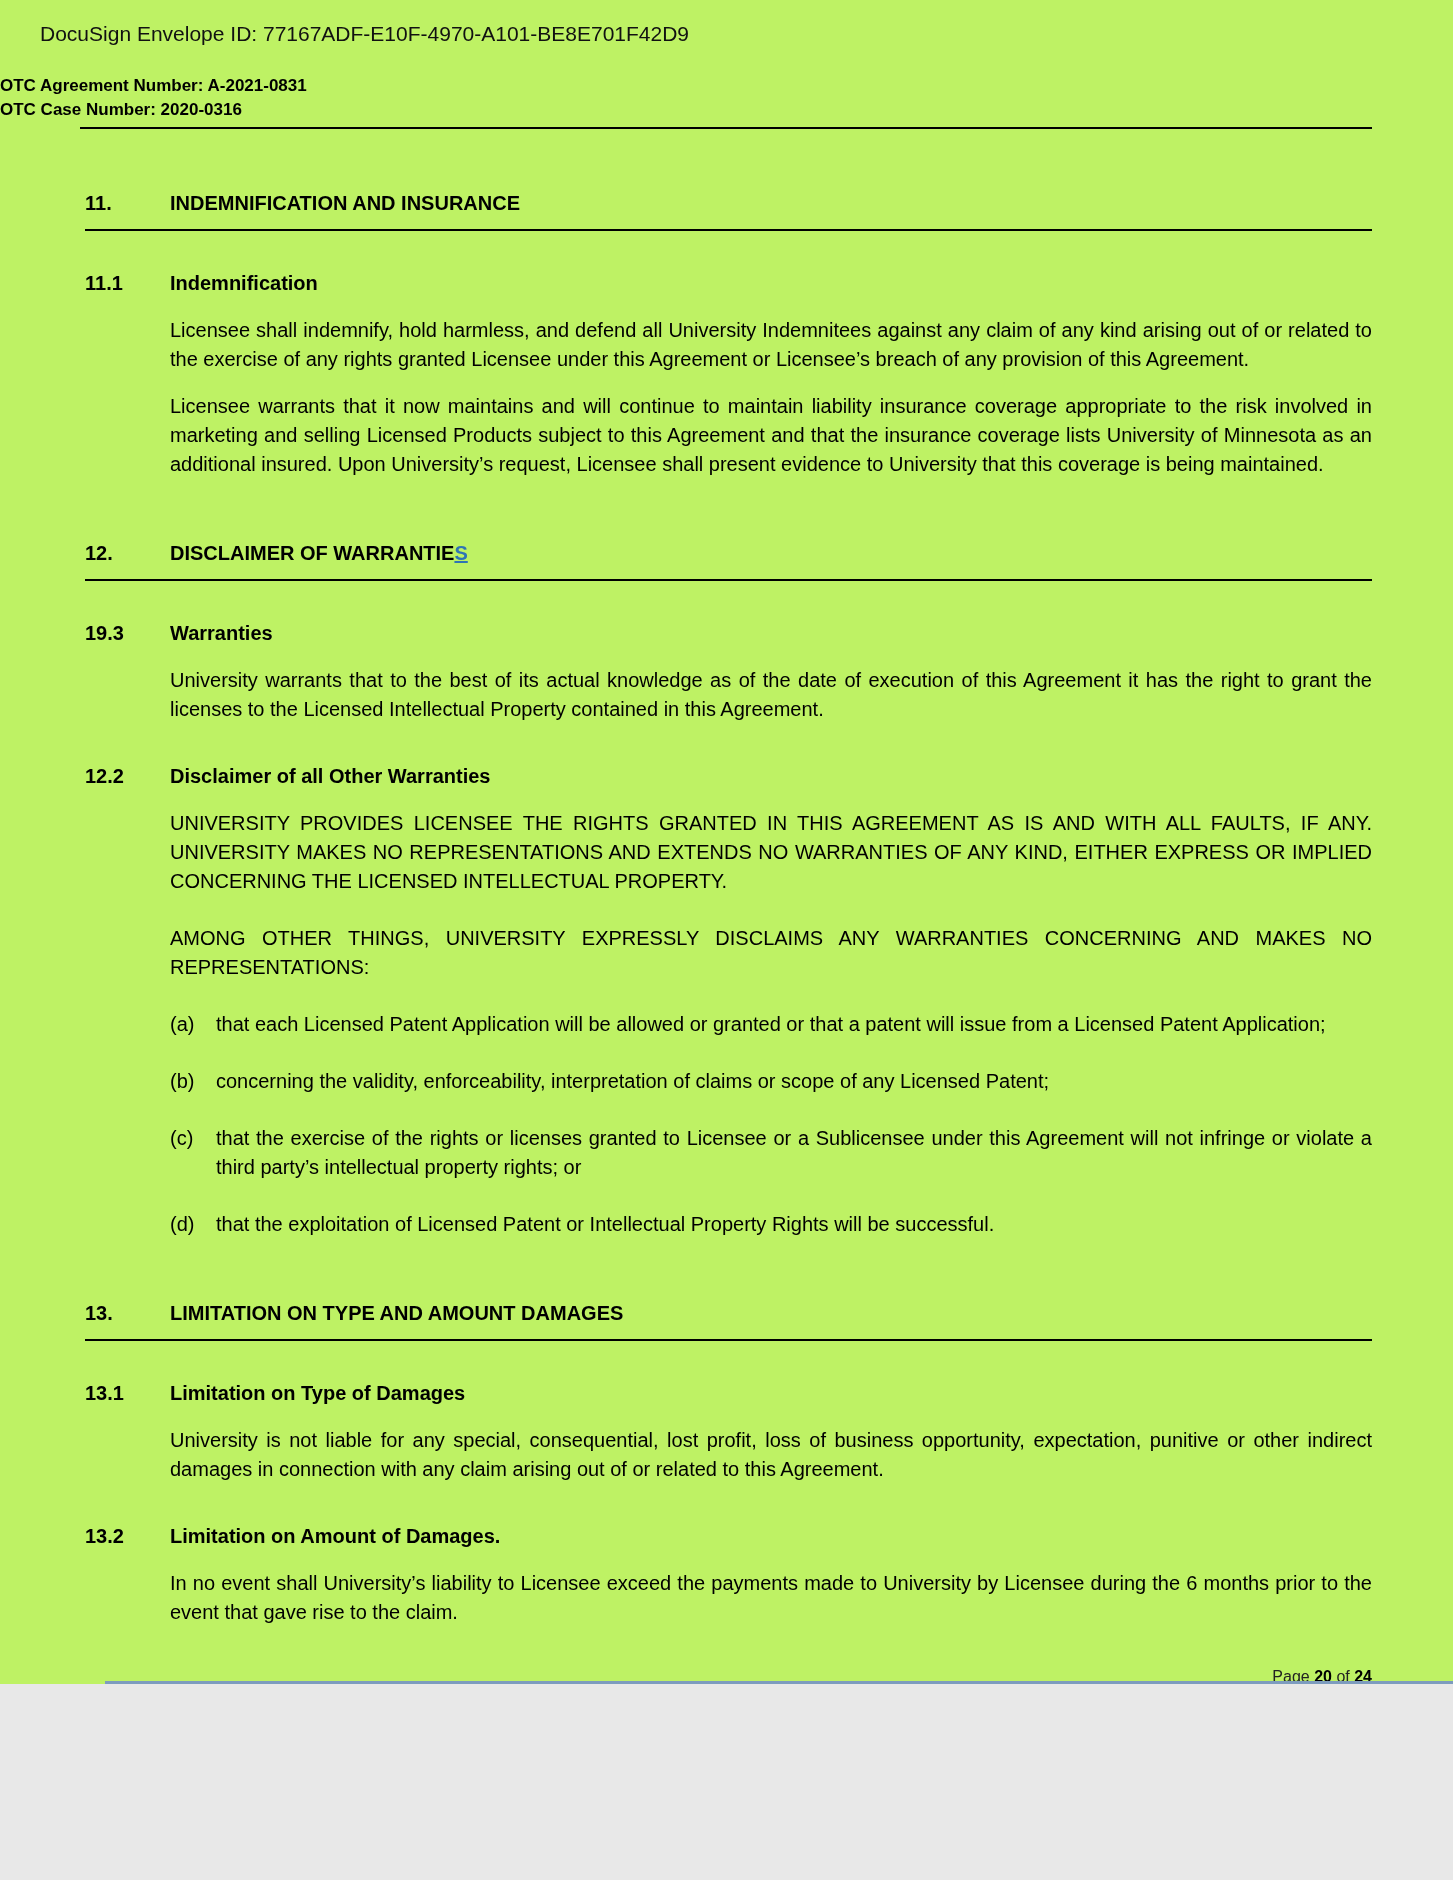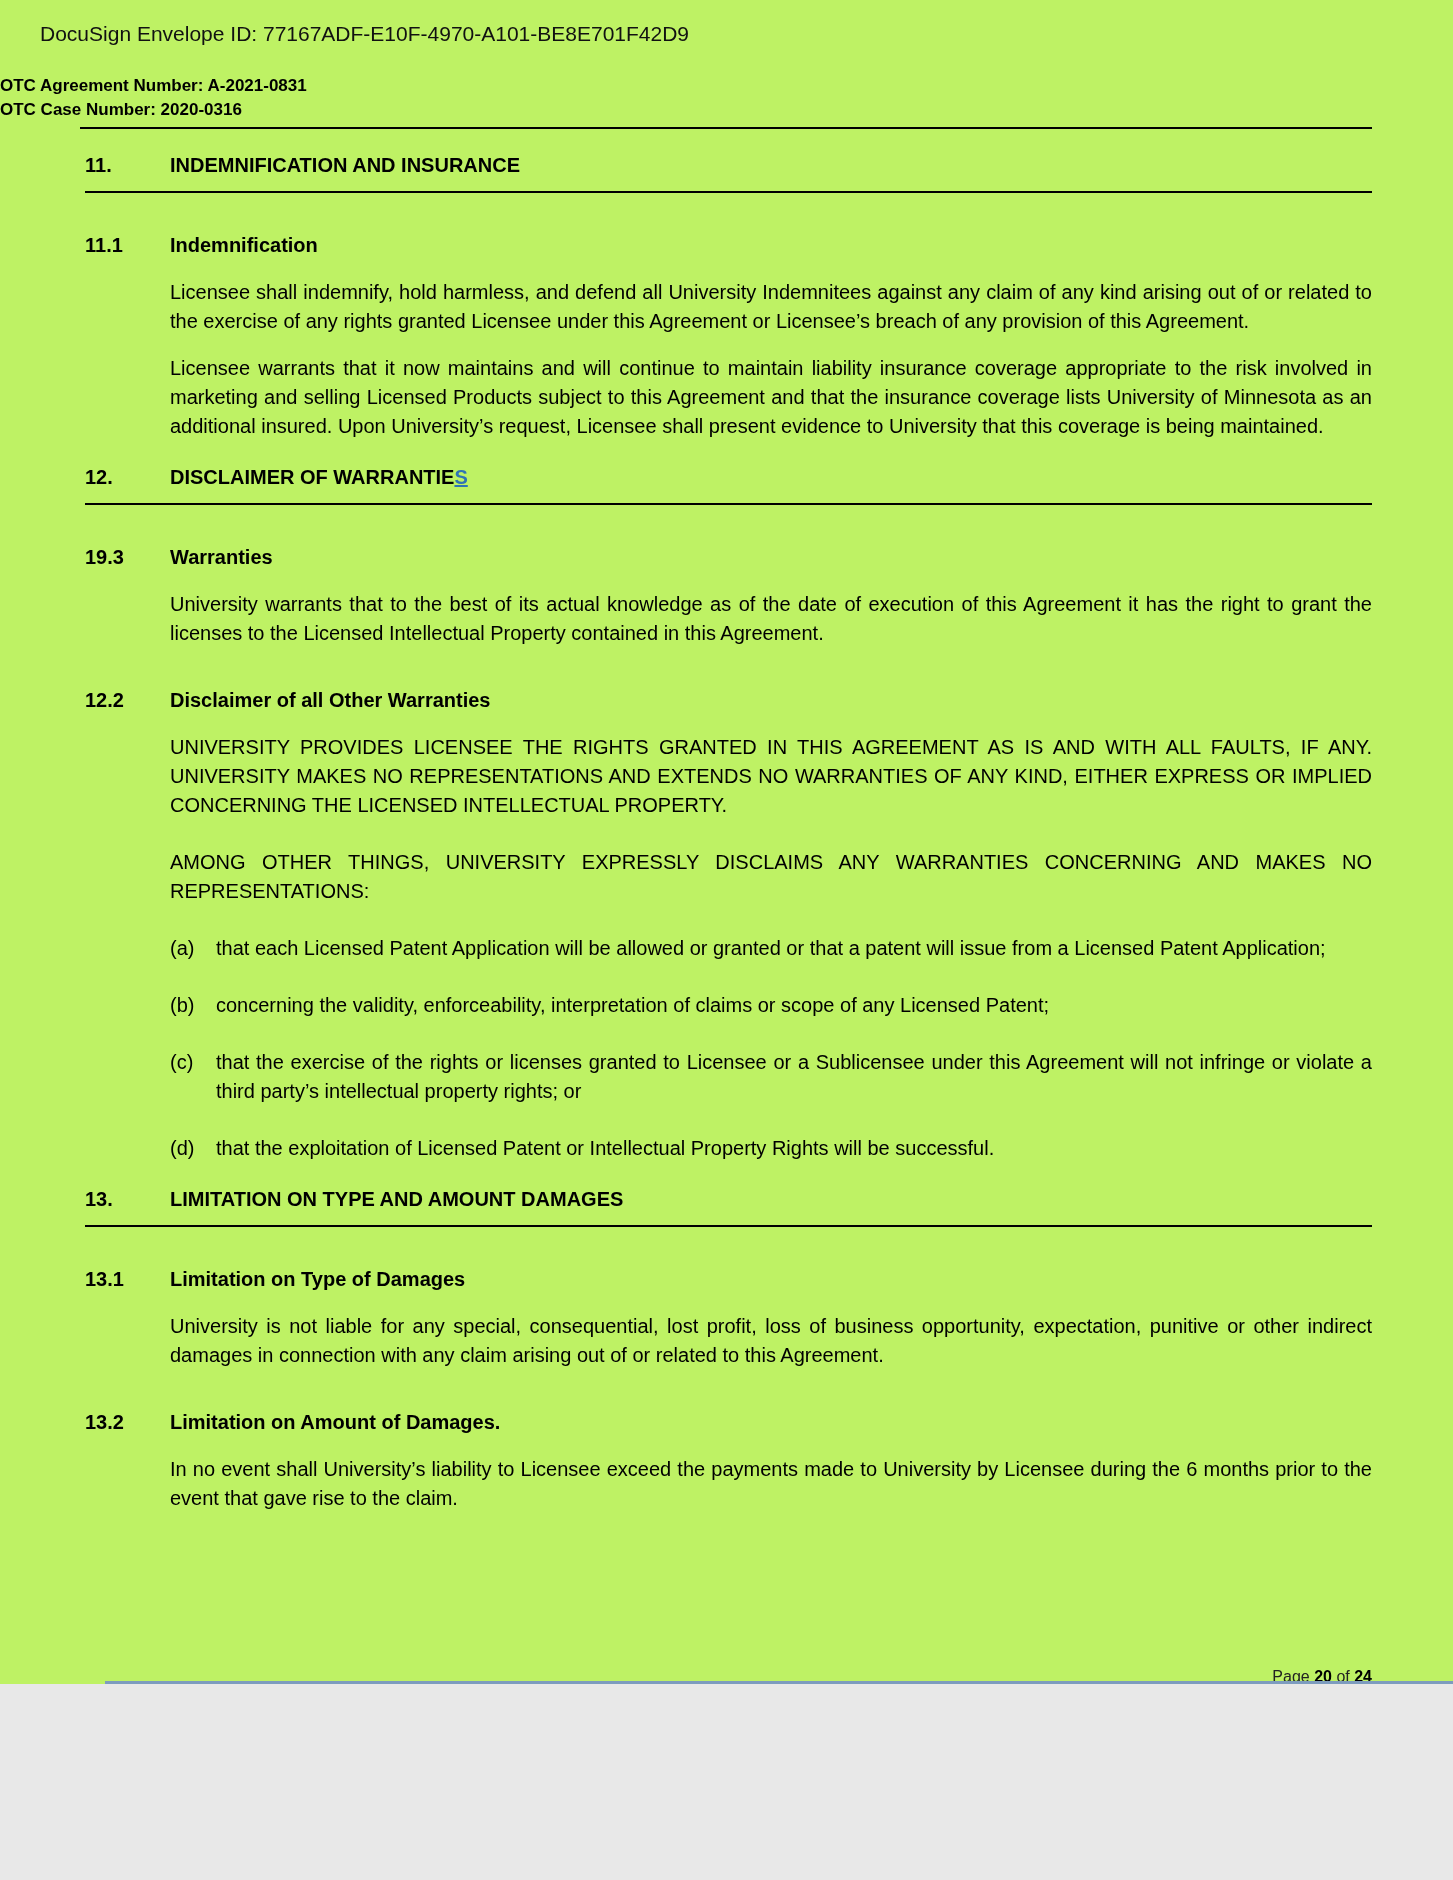--- a/index.html
+++ b/index.html
@@ -30,21 +30,21 @@
     border-bottom: 2px solid #000;
   }
   .content {
     margin: 0 81px 0 85px;
     font-size: 20px;
     line-height: 29px;
   }
   .section-heading {
     display: flex;
     font-weight: bold;
-    margin-top: 22px;
+    margin-top: 60px;
     padding-bottom: 11px;
     border-bottom: 2px solid #000;
   }
   .sub-heading {
     display: flex;
     font-weight: bold;
     margin-top: 38px;
   }
   .num-col { width: 85px; flex-shrink: 0; }
   .para {

